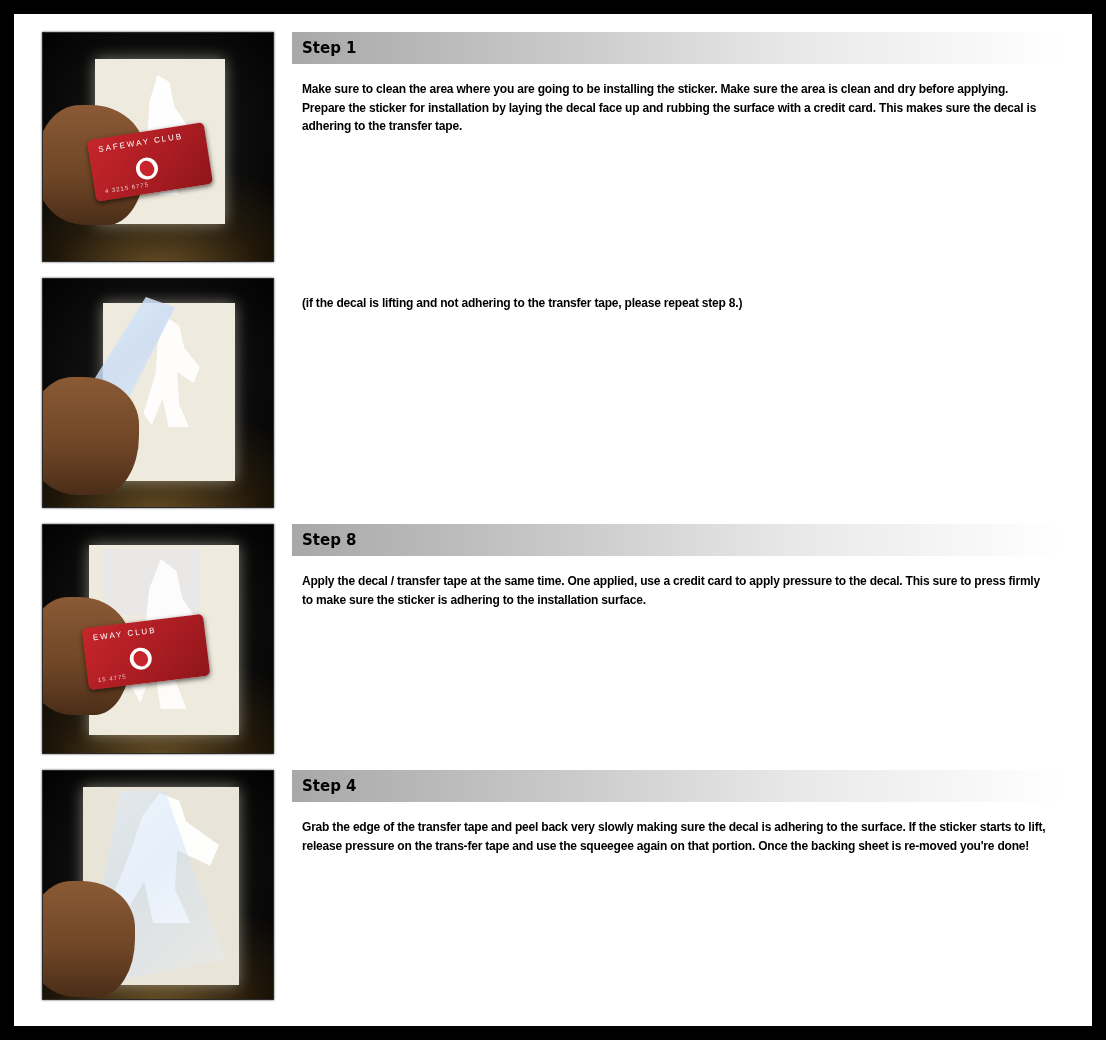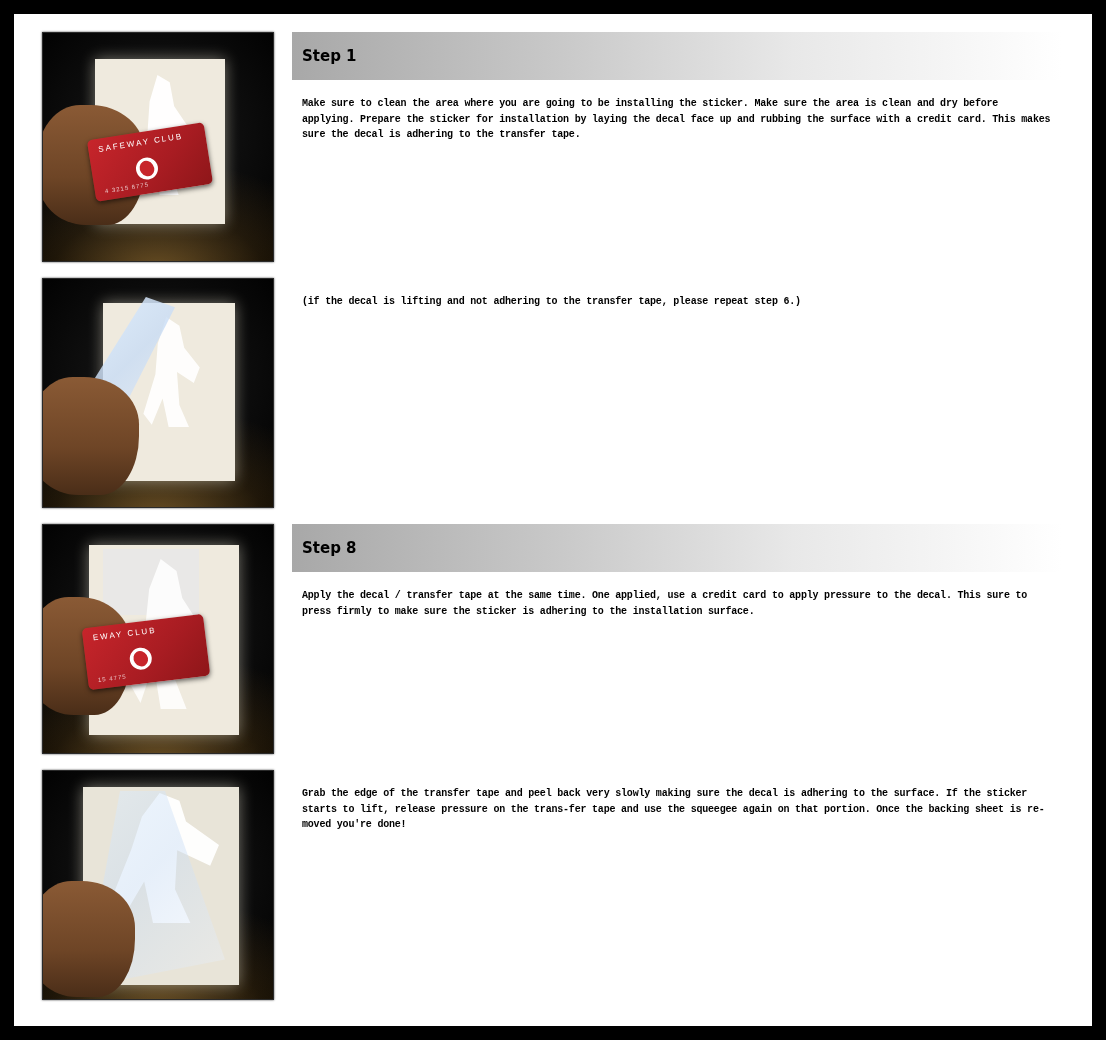--- a/index.html
+++ b/index.html
@@ -120,43 +120,43 @@
     position: absolute;
     background: linear-gradient(135deg, rgba(225,240,255,0.95) 0%, rgba(200,220,245,0.8) 45%, rgba(240,245,255,0.6) 100%);
   }
 
   .content {
     flex: 1 1 auto;
     margin-left: 18px;
     min-width: 0;
   }
   .step-header {
-    height: 48px;
+    height: 32px;
     background: linear-gradient(90deg, #a8a8a8 0%, #c9c9c9 35%, #e8e8e8 65%, #ffffff 100%);
     display: flex;
     align-items: center;
     padding-left: 10px;
     box-sizing: border-box;
   }
   .step-header .label {
     font-family: "DejaVu Sans", sans-serif;
     font-weight: bold;
     font-size: 15px;
     color: #000000;
   }
   .step-body {
     margin-top: 16px;
     padding-left: 10px;
     padding-right: 8px;
   }
   .step-body p {
     margin: 0 0 16px 0;
-    font-family: Liberation Mono, monospace;
+    font-family: Liberation Sans, sans-serif;
     font-weight: bold;
-    font-size: 10px;
+    font-size: 12px;
     line-height: 1.55;
     color: #000000;
     letter-spacing: -0.2px;
   }
   .step-body p:last-child { margin-bottom: 0; }
 </style>
 </head>
 <body>
 
 <div class="page">
@@ -187,21 +187,21 @@
     <div class="step-row">
       <div class="photo">
         <div class="glow"></div>
         <div class="paper" style="left:60px; top:24px; width:132px; height:178px;"></div>
         <div class="silhouette" style="left:98px; top:38px; width:60px; height:110px; clip-path: polygon(42% 0%,64% 8%,72% 28%,98% 46%,88% 60%,60% 50%,64% 80%,80% 100%,46% 100%,36% 74%,18% 98%,4% 88%,24% 52%,28% 24%); opacity:0.9;"></div>
         <div class="peel" style="left:28px; top:18px; width:104px; height:170px; clip-path: polygon(72% 0%, 100% 6%, 22% 100%, 0% 70%);"></div>
         <div class="hand" style="left:-14px; top:98px; width:110px; height:118px;"></div>
       </div>
       <div class="content">
         <div class="step-body">
-          <p>(if the decal is lifting and not adhering to the transfer tape, please repeat step 6.)</p>
+          <p>(if the decal is lifting and not adhering to the transfer tape, please repeat step 8.)</p>
         </div>
       </div>
     </div>
 
     <div class="step-row">
       <div class="photo">
         <div class="glow"></div>
         <div class="paper" style="left:46px; top:20px; width:150px; height:190px;"></div>
         <div class="paper2" style="left:60px; top:24px; width:96px; height:66px; opacity:0.55;"></div>
         <div class="silhouette" style="left:86px; top:34px; width:72px; height:150px; clip-path: polygon(44% 0%,66% 8%,74% 26%,98% 44%,86% 58%,60% 48%,62% 78%,80% 100%,44% 100%,34% 70%,16% 96%,2% 84%,22% 48%,28% 20%); opacity:0.85;"></div>
@@ -224,20 +224,23 @@
 
     <div class="step-row">
       <div class="photo">
         <div class="glow"></div>
         <div class="paper" style="left:40px; top:16px; width:156px; height:198px; background:#e8e4d8;"></div>
         <div class="silhouette" style="left:66px; top:22px; width:110px; height:130px; clip-path: polygon(46% 0%,64% 6%,70% 22%,100% 40%,92% 56%,62% 44%,60% 74%,74% 100%,40% 100%,32% 68%,14% 94%,2% 82%,20% 44%,30% 18%);"></div>
         <div class="peel" style="left:32px; top:20px; width:150px; height:196px; clip-path: polygon(30% 0%, 60% 0%, 100% 86%, 6% 100%); opacity:0.55;"></div>
         <div class="hand" style="left:-14px; top:110px; width:106px; height:116px;"></div>
       </div>
       <div class="content">
+        <div class="step-header">
+          <span class="label">Step 4</span>
+        </div>
         <div class="step-body">
           <p>Grab the edge of the transfer tape and peel back very slowly making sure the decal is adhering to the surface.  If the sticker starts to lift, release pressure on the trans-fer tape and use the squeegee again on that portion.  Once the backing sheet is re-moved you're done!</p>
         </div>
       </div>
     </div>
 
   </div>
 </div>
 
 </body></html>

